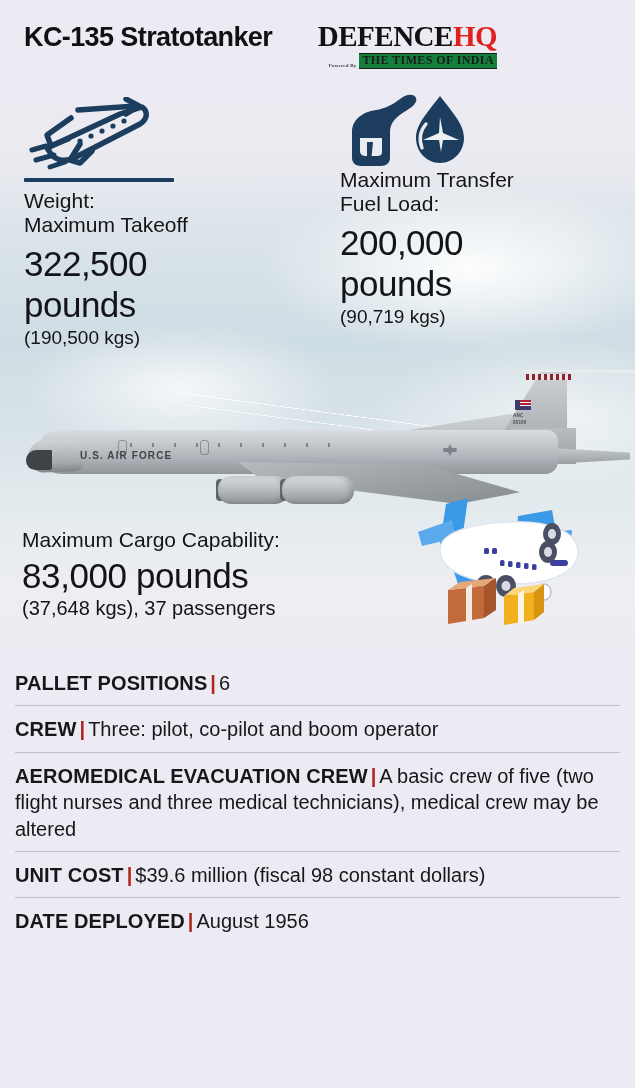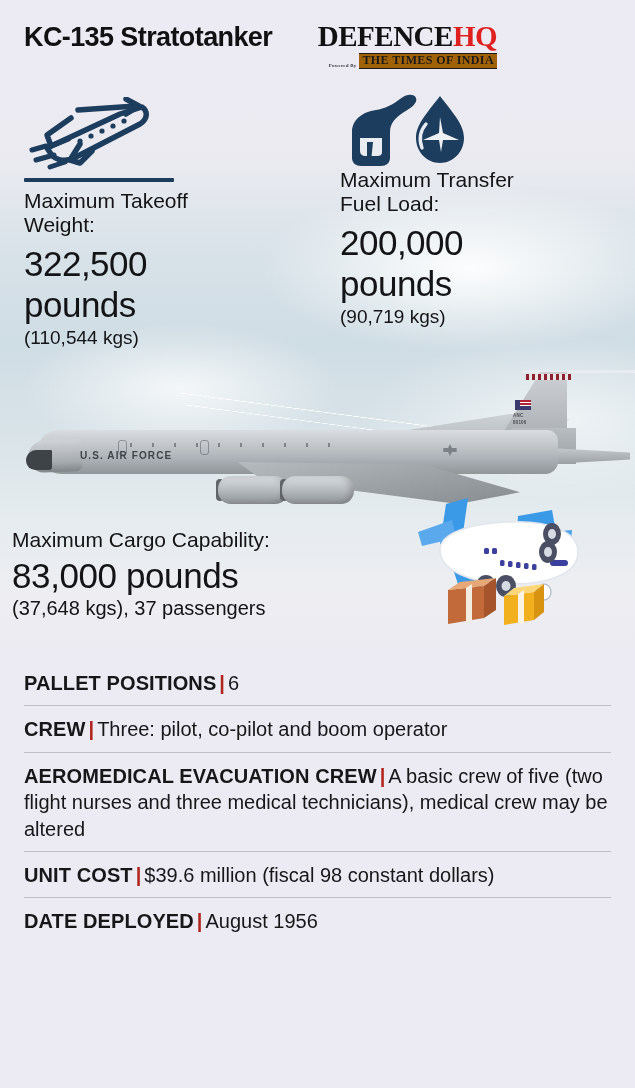--- a/index.html
+++ b/index.html
@@ -31,21 +31,21 @@
     margin-top:2px; display:flex; align-items:flex-end; justify-content:flex-end; gap:3px;
   }
   .logo-powered {
     font-family:"Liberation Serif", serif;
     font-size:5px; font-weight:bold; color:#3a3a3a; letter-spacing:0.2px;
     padding-bottom:1px;
   }
   .logo-toi {
     font-family:"Liberation Serif", serif;
     font-size:12px; font-weight:bold; letter-spacing:0.4px; color:#1a1a1a;
-    background:#a16207;
+    background:#15803d;
     border-top:1.5px solid #1a1a1a; border-bottom:1.5px solid #1a1a1a;
     padding:0 3px; line-height:1.15; white-space:nowrap;
   }
 
   
   .sky {
     position:absolute; left:0; top:88px; width:635px; height:570px;
     background:
       radial-gradient(ellipse 300px 120px at 470px 180px, rgba(255,255,255,.95) 0%, rgba(255,255,255,0) 70%),
       radial-gradient(ellipse 220px 90px at 180px 300px, rgba(255,255,255,.75) 0%, rgba(255,255,255,0) 72%),
@@ -165,30 +165,30 @@
     background:repeating-linear-gradient(90deg, rgba(70,76,82,.55) 0 2px, rgba(0,0,0,0) 2px 22px);
   }
   .jet .door1, .jet .door2 {
     position:absolute; width:9px; height:15px; border:1px solid rgba(80,86,92,.5);
     border-radius:3px;
   }
   .jet .door1 { left:108px; top:52px; }
   .jet .door2 { left:190px; top:52px; }
 
   
-  .cargo { position:absolute; left:12px; top:528px; width:400px; }
+  .cargo { position:absolute; left:22px; top:528px; width:400px; }
   .cargo-label { font-size:21px; color:#141417; }
   .cargo-value { font-size:35px; letter-spacing:-0.4px; color:#141417; margin-top:4px; }
   .cargo-sub { font-size:20px; color:#141417; margin-top:1px; }
 
   
   .toy { position:absolute; left:400px; top:486px; width:222px; height:150px; }
 
   
-  .specs { position:absolute; left:0; top:660px; width:635px; padding:0 24px; }
+  .specs { position:absolute; left:0; top:660px; width:635px; padding:0 15px; }
   .spec-row {
     padding:10px 0 9px 0;
     border-bottom:1px solid #bfc0c9;
     font-size:20px; line-height:1.32; color:#17171a;
   }
   .spec-row:last-child { border-bottom:none; }
   .spec-row .k { font-weight:bold; letter-spacing:.1px; }
   .spec-row .bar { color:#b0261e; font-weight:bold; padding:0 3px; }
   .spec-row .v { font-weight:400; }
 </style>
@@ -265,28 +265,28 @@
         </g>
         <g stroke="#1d3d5e" stroke-width="5" stroke-linecap="round">
           <path d="M8 53 L22 49"></path>
             <path d="M12 63 L30 58"></path>
             <path d="M26 70 L41 65"></path>
         </g>
       </svg>
     </div>
     <div class="stat-rule"></div>
     <div class="stat-label">
+      <div>Weight:</div>
       <div>Maximum Takeoff</div>
-      <div>Weight:</div>
     </div>
     <div class="stat-value">
       <div>322,500</div>
       <div>pounds</div>
     </div>
-    <div class="stat-sub">(110,544 kgs)</div>
+    <div class="stat-sub">(190,500 kgs)</div>
   </div>
 
   <div class="stat stat-right">
     <div class="stat-icon">
       <svg width="140" height="80" viewBox="0 0 140 80">
         <path d="M12 42 C12 30 22 22 36 20 C44 19 54 14 60 9 C66 4 74 3 76 8 C78 13 71 18 64 22 C56 27 50 33 50 42 L50 68 C50 73 46 76 41 76 L21 76 C16 76 12 73 12 68 Z" fill="#1d3d5e"></path>
         <path d="M20 48 L42 48 L42 62 C42 65 40 66 37 66 L26 66 C22 66 20 64 20 61 Z" fill="#e9ecf0"></path>
         <path d="M27 52 L33 52 L31 72 L27 72 Z" fill="#1d3d5e"></path>
         <path d="M100 6 C112 22 124 34 124 48 C124 62 113 73 100 73 C87 73 76 62 76 48 C76 34 88 22 100 6 Z" fill="#1d3d5e"></path>
         <path d="M86 34 C80 41 79 50 82 58" fill="none" stroke="#e9ecf0" stroke-width="3.4" stroke-linecap="round"></path>

